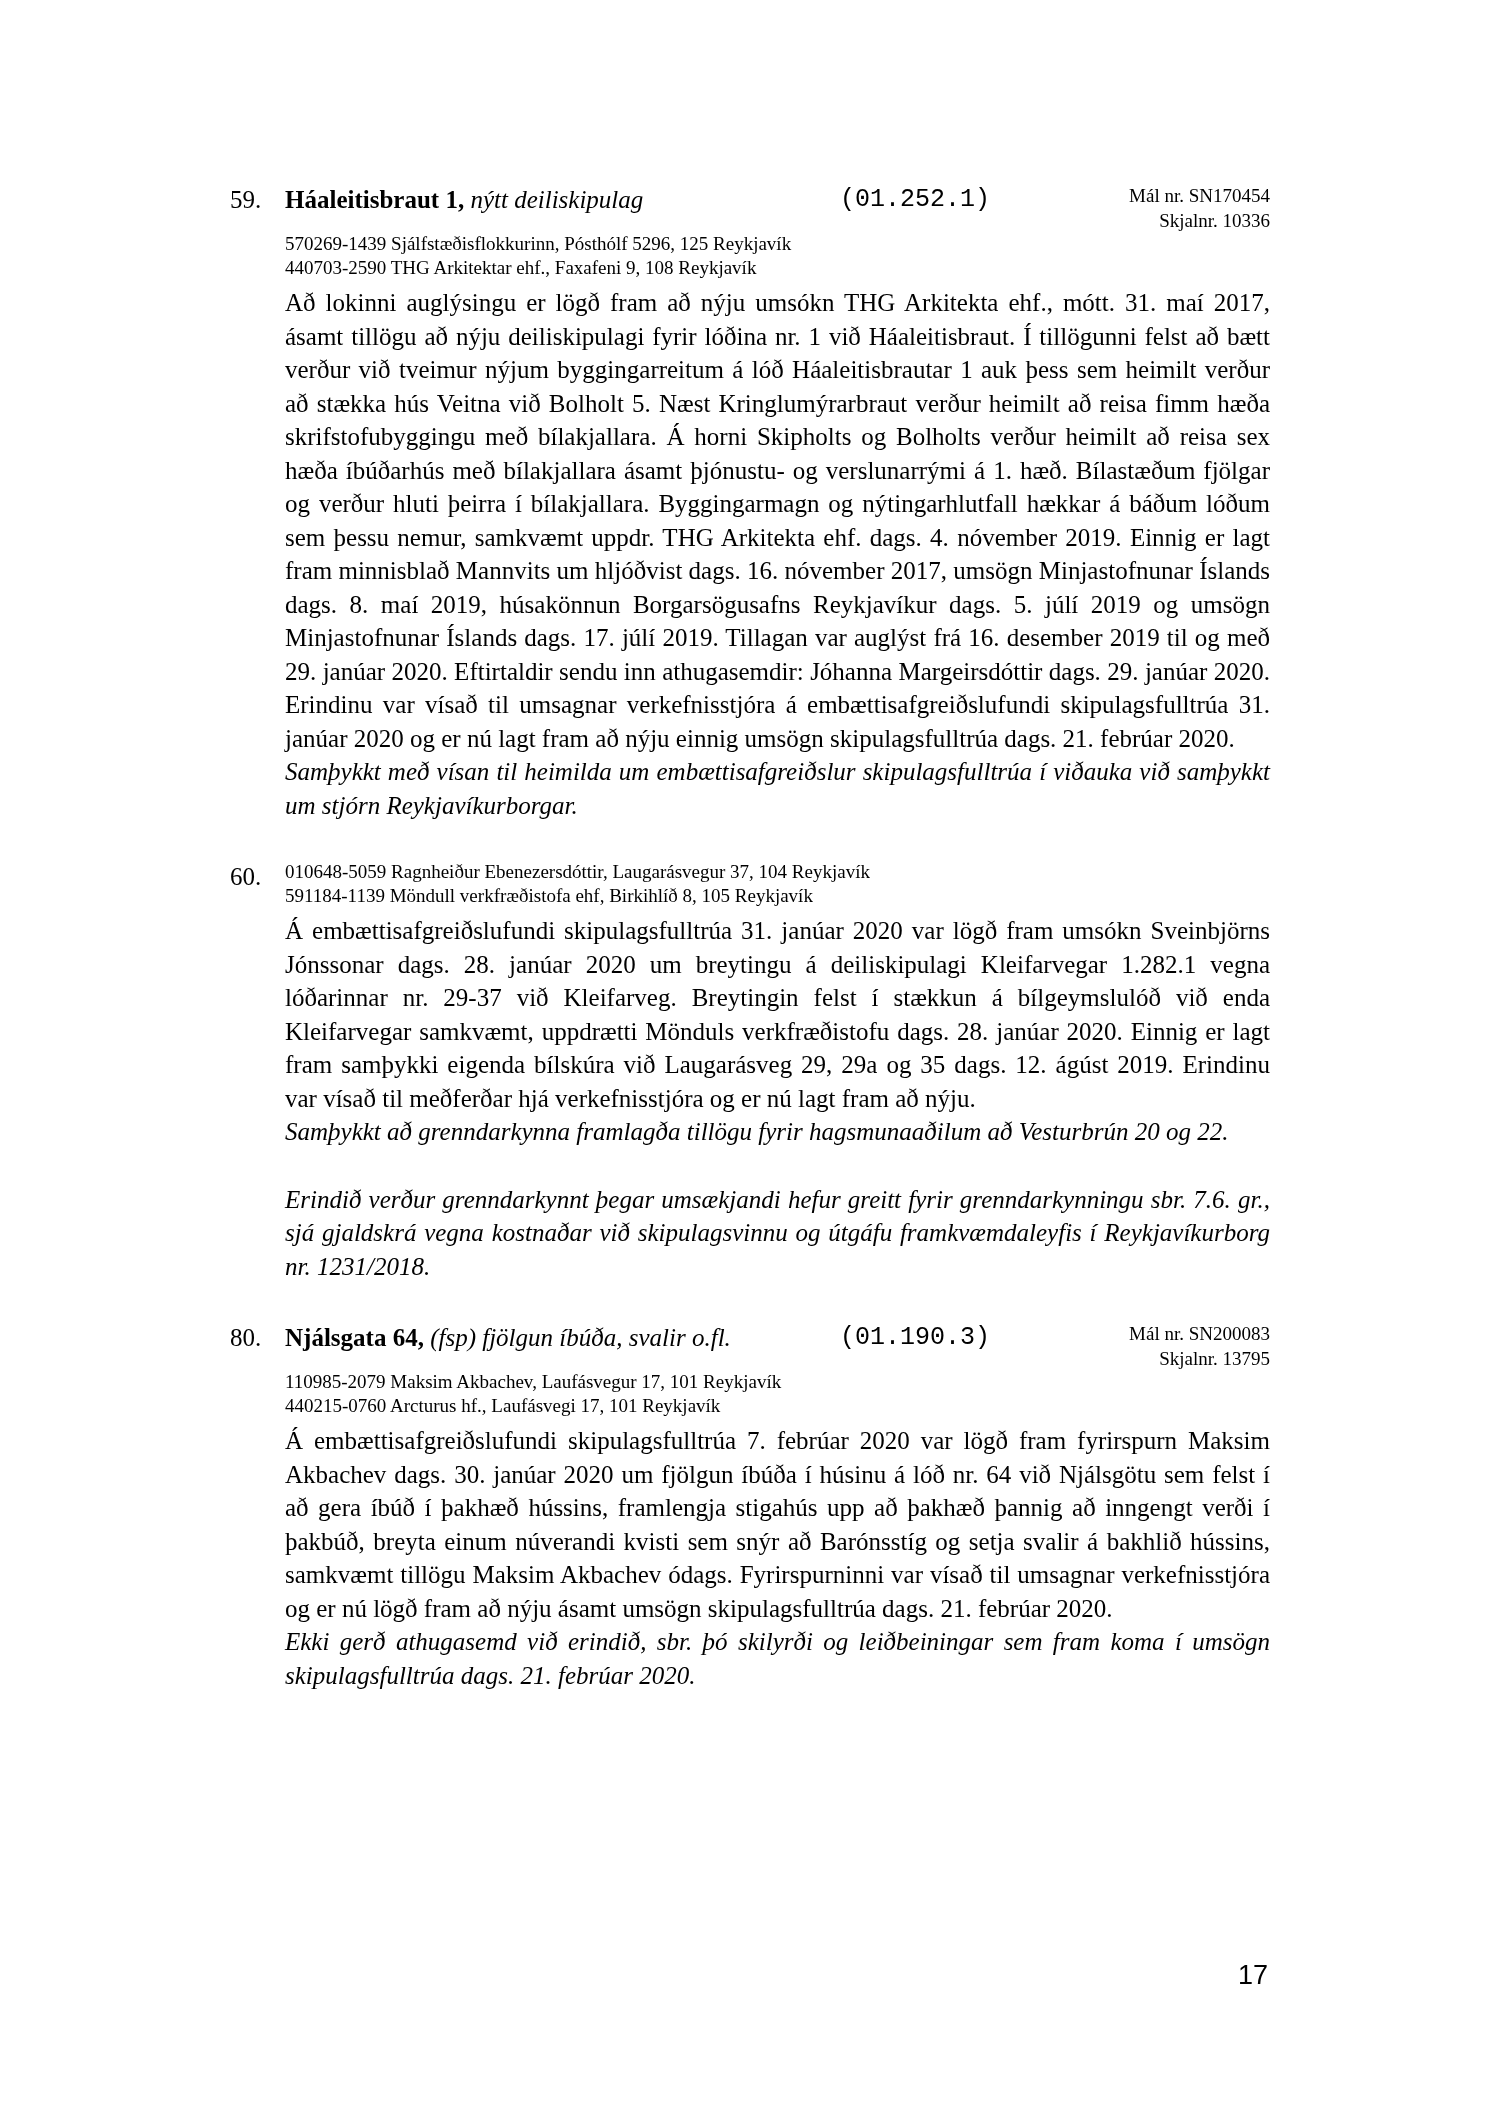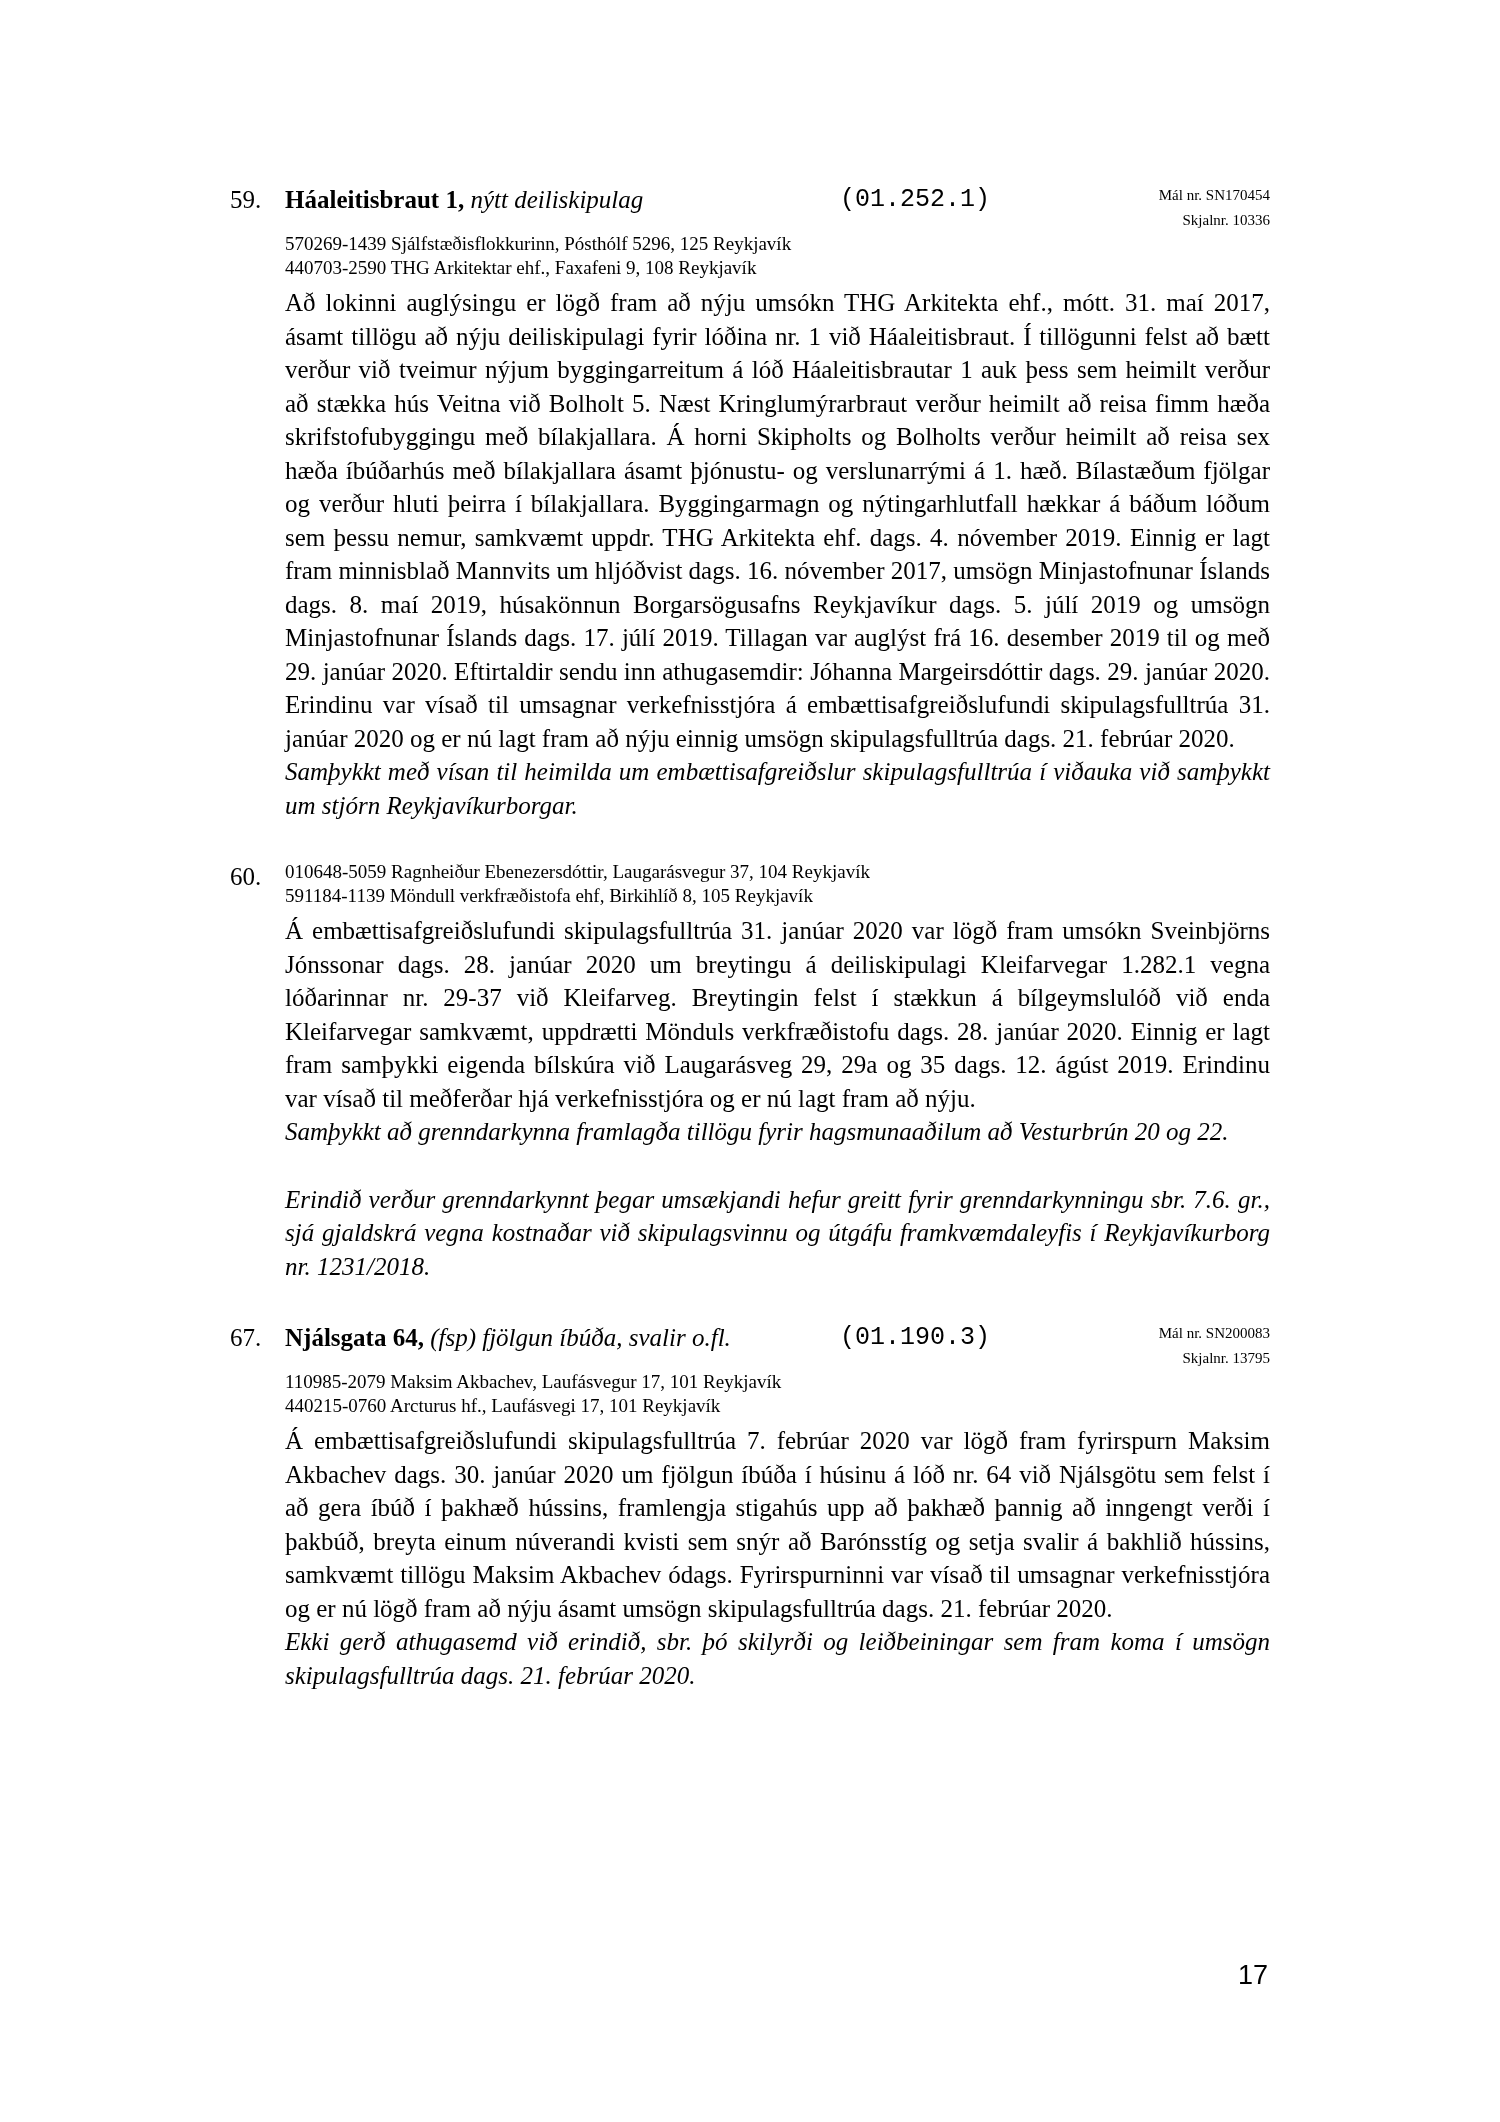--- a/index.html
+++ b/index.html
@@ -13,21 +13,21 @@
   .doc-content { position:absolute; left:230px; top:183px; width:1040px; }
   .item { display:flex; margin-bottom:38px; }
   .num { flex:none; width:55px; font-size:25px; line-height:34px; }
   .itembody { flex:1; min-width:0; }
   .head { position:relative; margin-bottom:15px; }
   .head-title { font-size:25px; line-height:34px; max-width:545px; }
   .tb { font-weight:bold; }
   .ti { font-style:italic; }
   .title-line2 { font-size:25px; line-height:34px; font-style:italic; }
   .code { position:absolute; left:555px; top:0; font-size:25px; line-height:34px;font-family:Liberation Mono, monospace; }
-  .meta { position:absolute; right:0; top:0; font-size:15px; line-height:25px; text-align:right;font-family:Liberation Serif, serif; }
+  .meta { position:absolute; right:0; top:0; font-size:19px; line-height:25px; text-align:right;font-family:Liberation Serif, serif; }
   .addrs { font-size:19px; line-height:24px; margin-bottom:6px; }
   p.body, p.resolution, p.note {
     margin:0; font-size:25px; line-height:33.5px;
     text-align:justify;
   }
   p.resolution { font-style:italic; }
   p.note { font-style:italic; margin-top:34px; }
   .page-num {
     position:absolute; left:1238px; top:1960px;
     font-family:"Liberation Sans", sans-serif;
@@ -72,21 +72,21 @@
           <div>010648-5059 Ragnheiður Ebenezersdóttir, Laugarásvegur 37, 104 Reykjavík</div>
           <div>591184-1139 Möndull verkfræðistofa ehf, Birkihlíð 8, 105 Reykjavík</div>
         </div>
         <p class="body">Á embættisafgreiðslufundi skipulagsfulltrúa 31. janúar 2020 var lögð fram umsókn Sveinbjörns Jónssonar dags. 28. janúar 2020 um breytingu á deiliskipulagi Kleifarvegar 1.282.1 vegna lóðarinnar nr. 29-37 við Kleifarveg. Breytingin felst í stækkun á bílgeymslulóð við enda Kleifarvegar samkvæmt, uppdrætti Mönduls verkfræðistofu dags. 28. janúar 2020. Einnig er lagt fram samþykki eigenda bílskúra við Laugarásveg 29, 29a og 35 dags. 12. ágúst 2019. Erindinu var vísað til meðferðar hjá verkefnisstjóra og er nú lagt fram að nýju.</p>
         <p class="resolution">Samþykkt að grenndarkynna framlagða tillögu fyrir hagsmunaaðilum að Vesturbrún 20 og 22.</p>
         <p class="note">Erindið verður grenndarkynnt þegar umsækjandi hefur greitt fyrir grenndarkynningu sbr. 7.6. gr., sjá gjaldskrá vegna kostnaðar við skipulagsvinnu og útgáfu framkvæmdaleyfis í Reykjavíkurborg nr. 1231/2018.</p>
       </div>
     </section>
 
     <section class="item">
-      <div class="num">67.</div>
+      <div class="num">80.</div>
       <div class="itembody">
         <div class="head">
           <div class="head-title">
             <span class="tb">Njálsgata 64,</span>
             <span class="ti">(fsp) fjölgun íbúða, svalir o.fl.</span>
           </div>
 
           <div class="code">(01.190.3)</div>
           <div class="meta">
             <div>Mál nr. SN200083</div>

